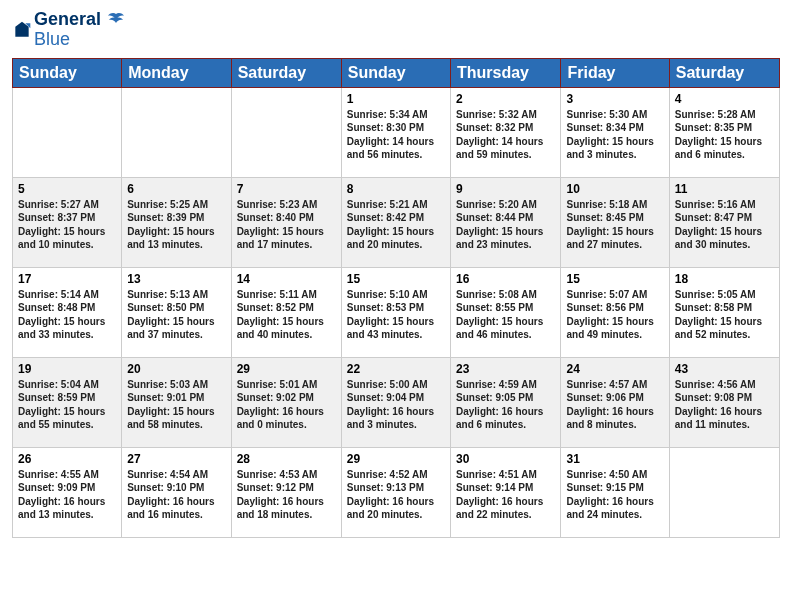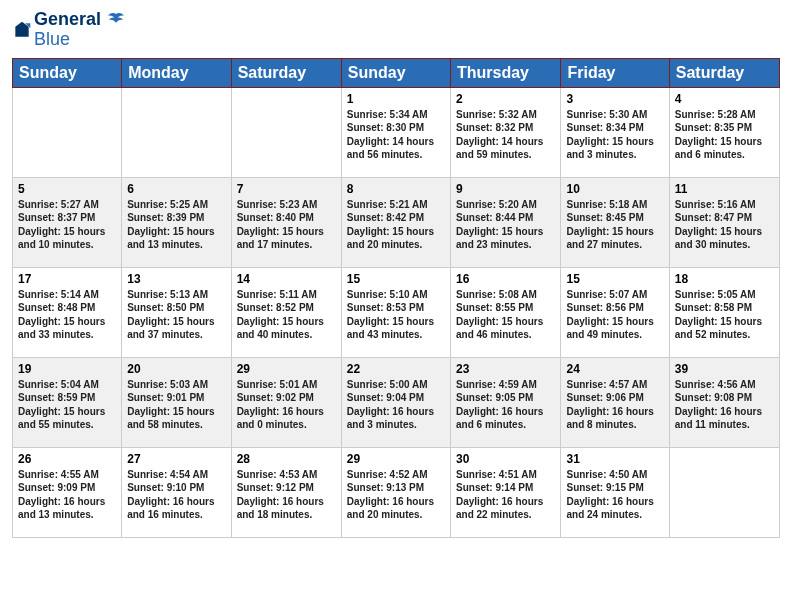--- a/index.html
+++ b/index.html
@@ -218,21 +218,21 @@
           </td>
           <td>
             <div class="day-number">23</div>
             <div class="day-info">Sunrise: 4:59 AM<br>Sunset: 9:05 PM<br>Daylight: 16 hours<br>and 6 minutes.</div>
           </td>
           <td>
             <div class="day-number">24</div>
             <div class="day-info">Sunrise: 4:57 AM<br>Sunset: 9:06 PM<br>Daylight: 16 hours<br>and 8 minutes.</div>
           </td>
           <td>
-            <div class="day-number">39</div>
+            <div class="day-number">43</div>
             <div class="day-info">Sunrise: 4:56 AM<br>Sunset: 9:08 PM<br>Daylight: 16 hours<br>and 11 minutes.</div>
           </td>
         </tr>
         <tr class="row-white">
           <td>
             <div class="day-number">26</div>
             <div class="day-info">Sunrise: 4:55 AM<br>Sunset: 9:09 PM<br>Daylight: 16 hours<br>and 13 minutes.</div>
           </td>
           <td>
             <div class="day-number">27</div>

